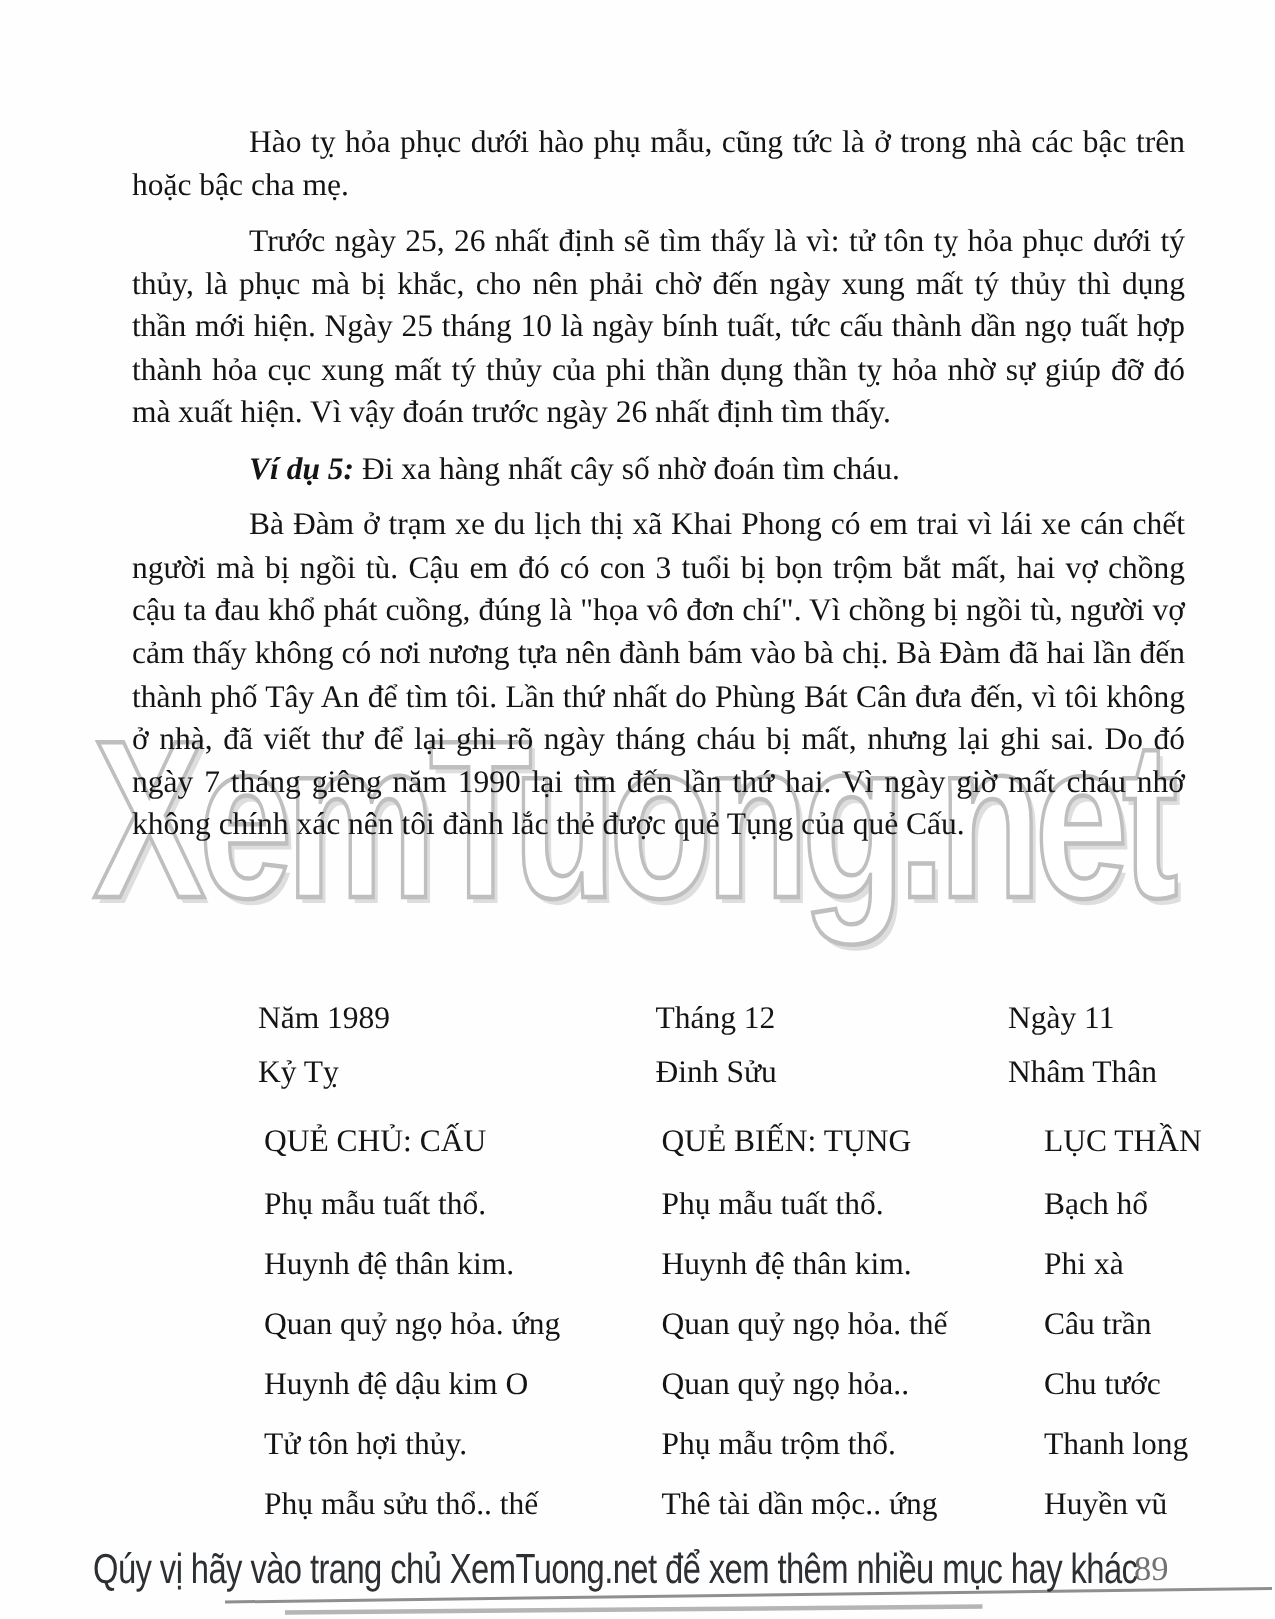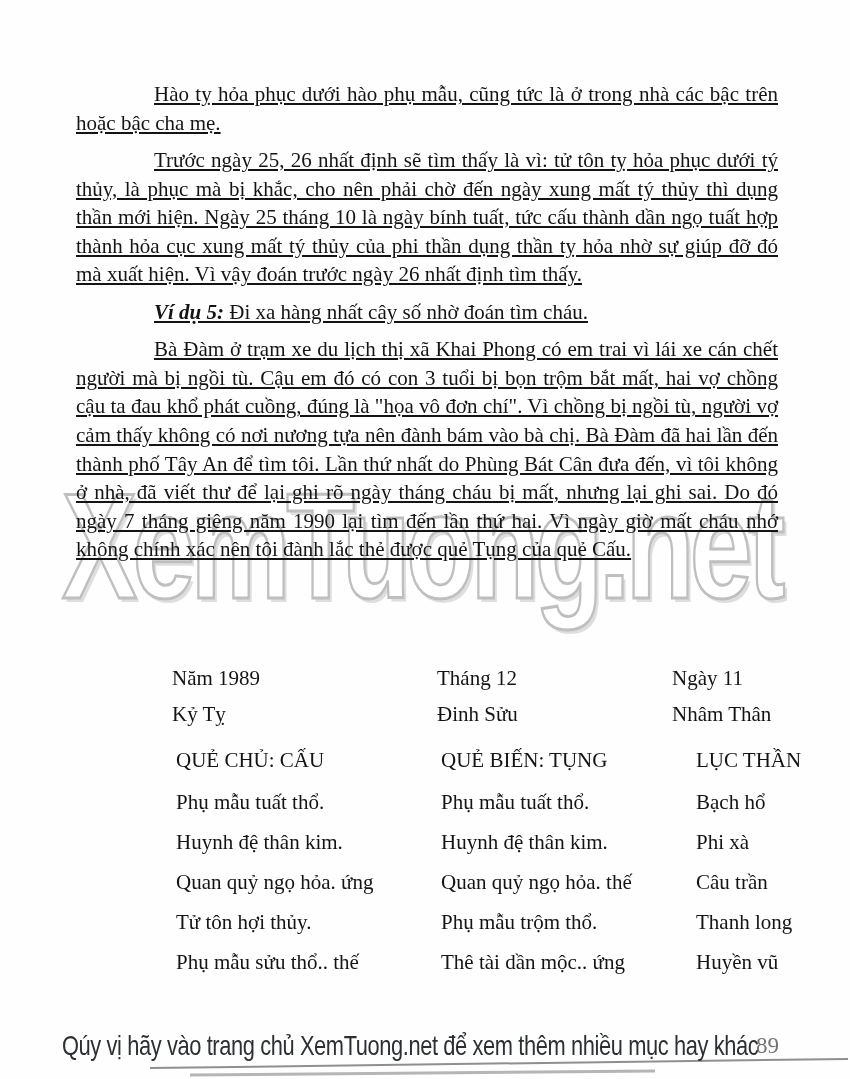--- a/index.html
+++ b/index.html
@@ -4,22 +4,22 @@
 <style>
   html,body { margin:0; padding:0; background:#ffffff; }
   .page {
     position:relative; width:850px; height:1079px;
     background:#fefefe; overflow:hidden;
     font-family:"Liberation Serif", serif; color:#141414;
   }
 
   
   .content {
-    position:absolute; left:76px; top:80px; width:702px; z-index:2;
-    font-size:21px; line-height:1.36; text-align:justify;text-decoration:underline;
+    position:absolute; left:88px; top:80px; width:702px; z-index:2;
+    font-size:21px; line-height:1.36; text-align:justify;
   }
   .content p { margin:0 0 9px 0; text-indent:78px; }
   .ex-label { font-weight:bold; font-style:italic; }
 
   
   .dates {
     position:absolute; left:160px; top:666px; width:640px; z-index:2;
     font-size:21px;
   }
   .date-row { display:flex; margin-bottom:11px;align-items:flex-end; }
@@ -104,20 +104,25 @@
       <span class="hc1">Huynh đệ thân kim.</span>
       <span class="hc2">Huynh đệ thân kim.</span>
       <span class="hc3">Phi xà</span>
     </div>
     <div class="hex-row">
       <span class="hc1">Quan quỷ ngọ hỏa. ứng</span>
       <span class="hc2">Quan quỷ ngọ hỏa. thế</span>
       <span class="hc3">Câu trần</span>
     </div>
     <div class="hex-row">
+      <span class="hc1">Huynh đệ dậu kim O</span>
+      <span class="hc2">Quan quỷ ngọ hỏa..</span>
+      <span class="hc3">Chu tước</span>
+    </div>
+    <div class="hex-row">
       <span class="hc1">Tử tôn hợi thủy.</span>
       <span class="hc2">Phụ mẫu trộm thổ.</span>
       <span class="hc3">Thanh long</span>
     </div>
     <div class="hex-row">
       <span class="hc1">Phụ mẫu sửu thổ.. thế</span>
       <span class="hc2">Thê tài dần mộc.. ứng</span>
       <span class="hc3">Huyền vũ</span>
     </div>
   </div>

